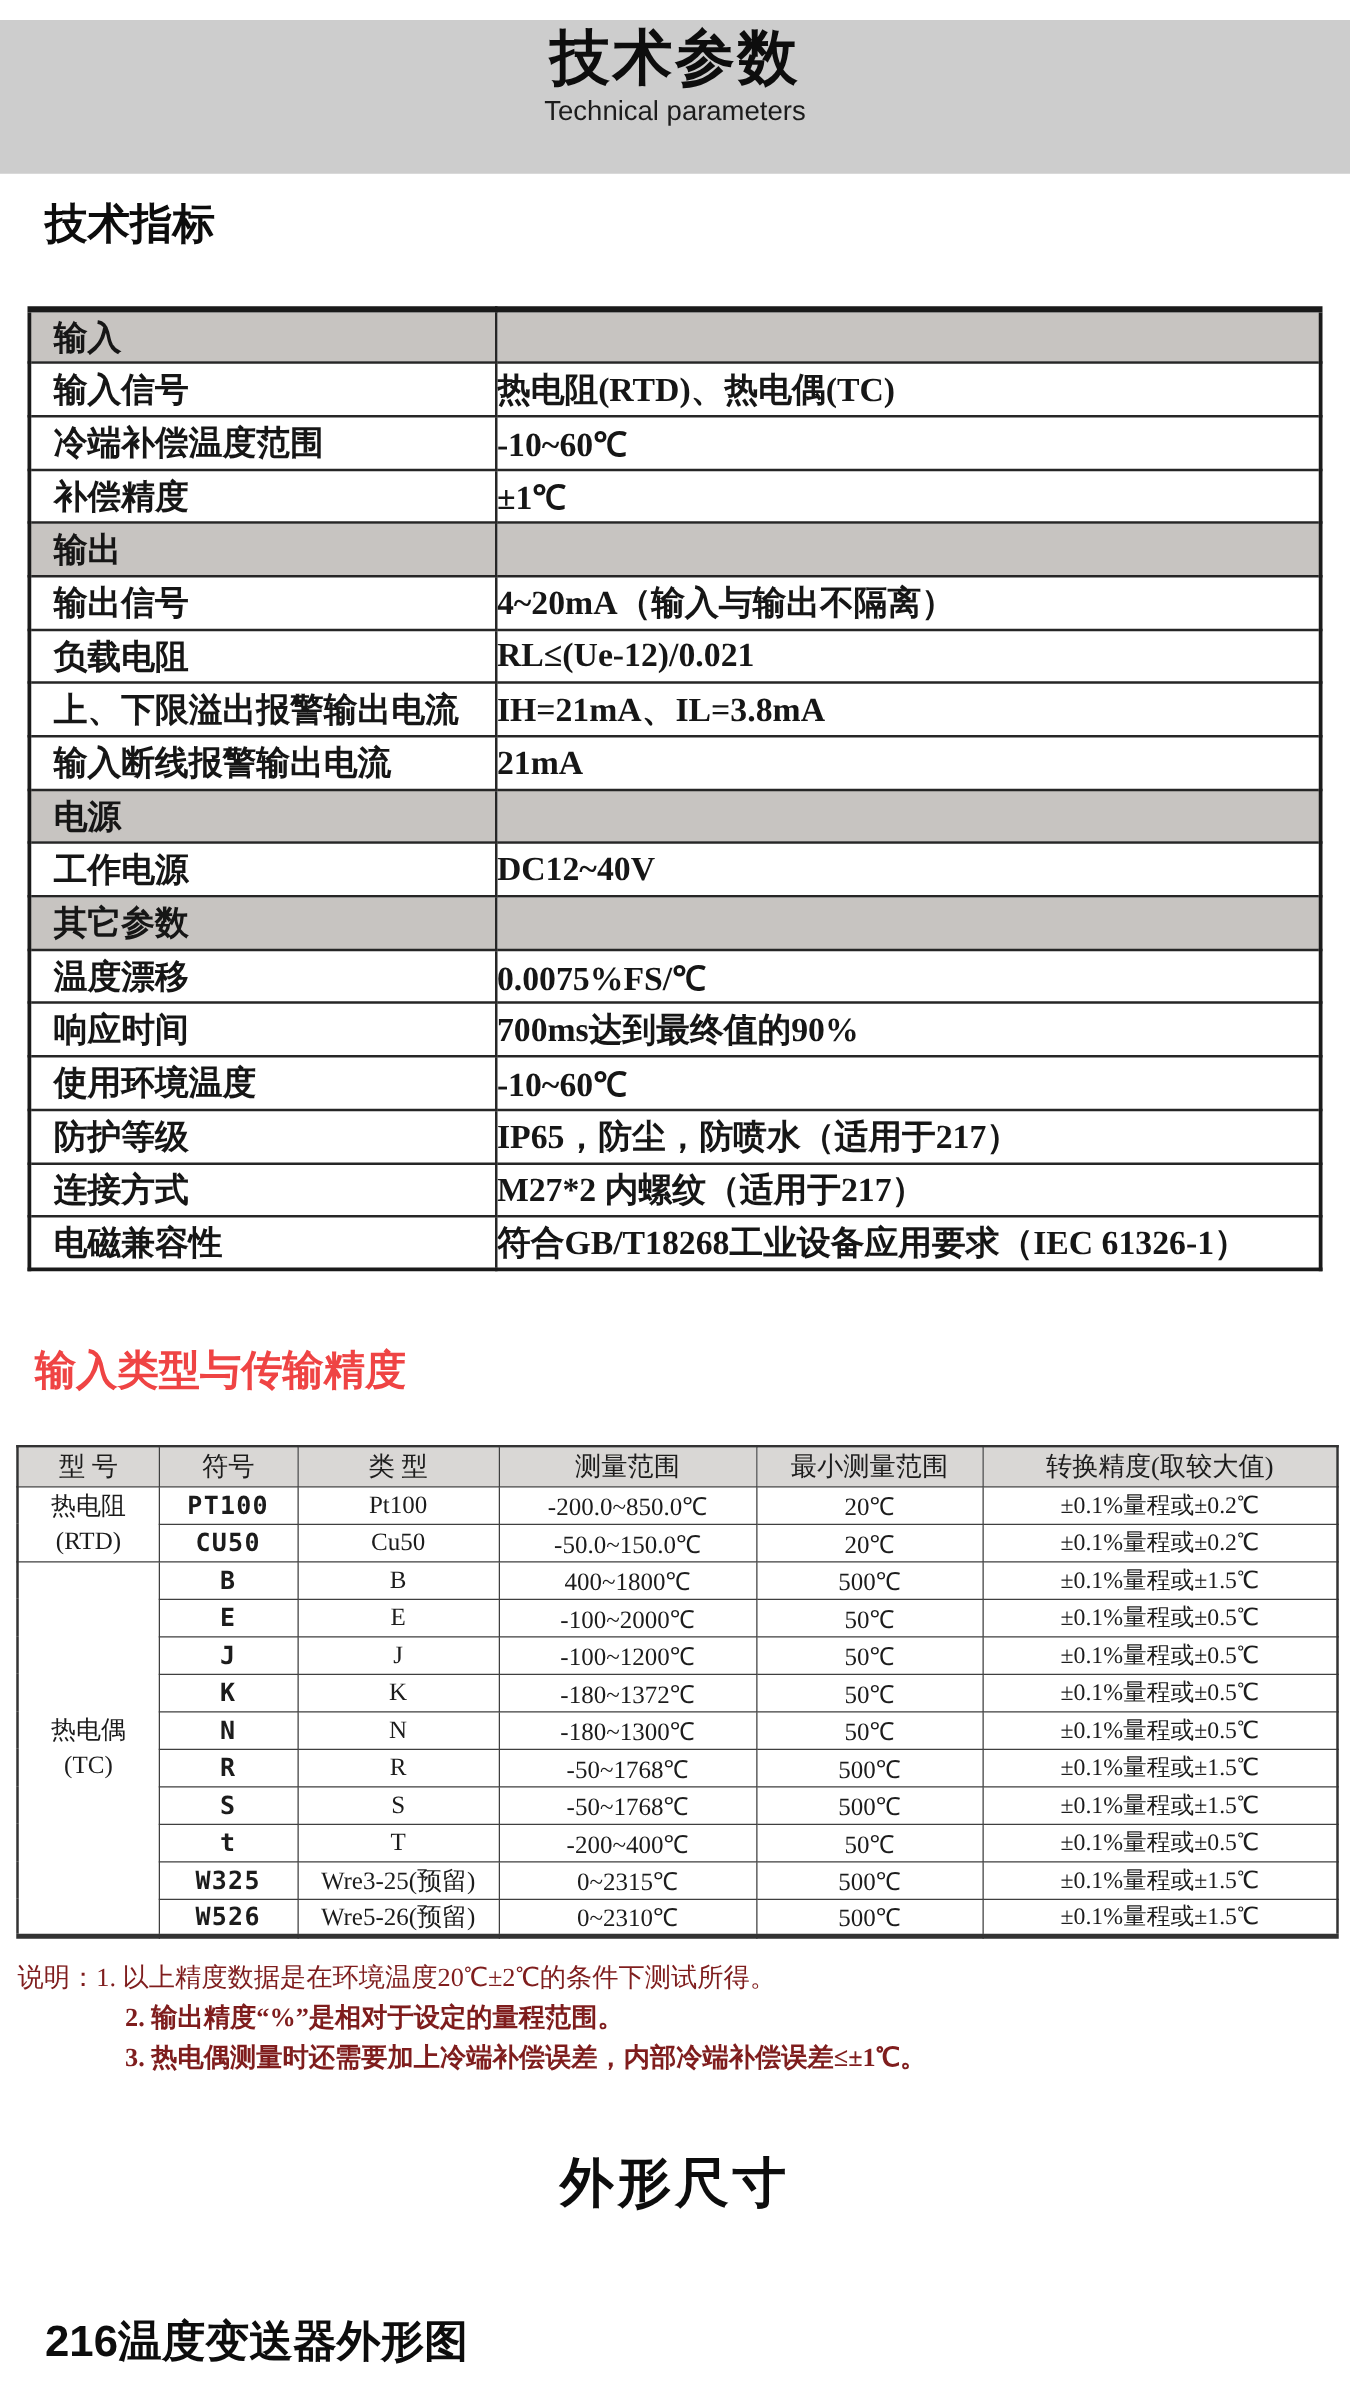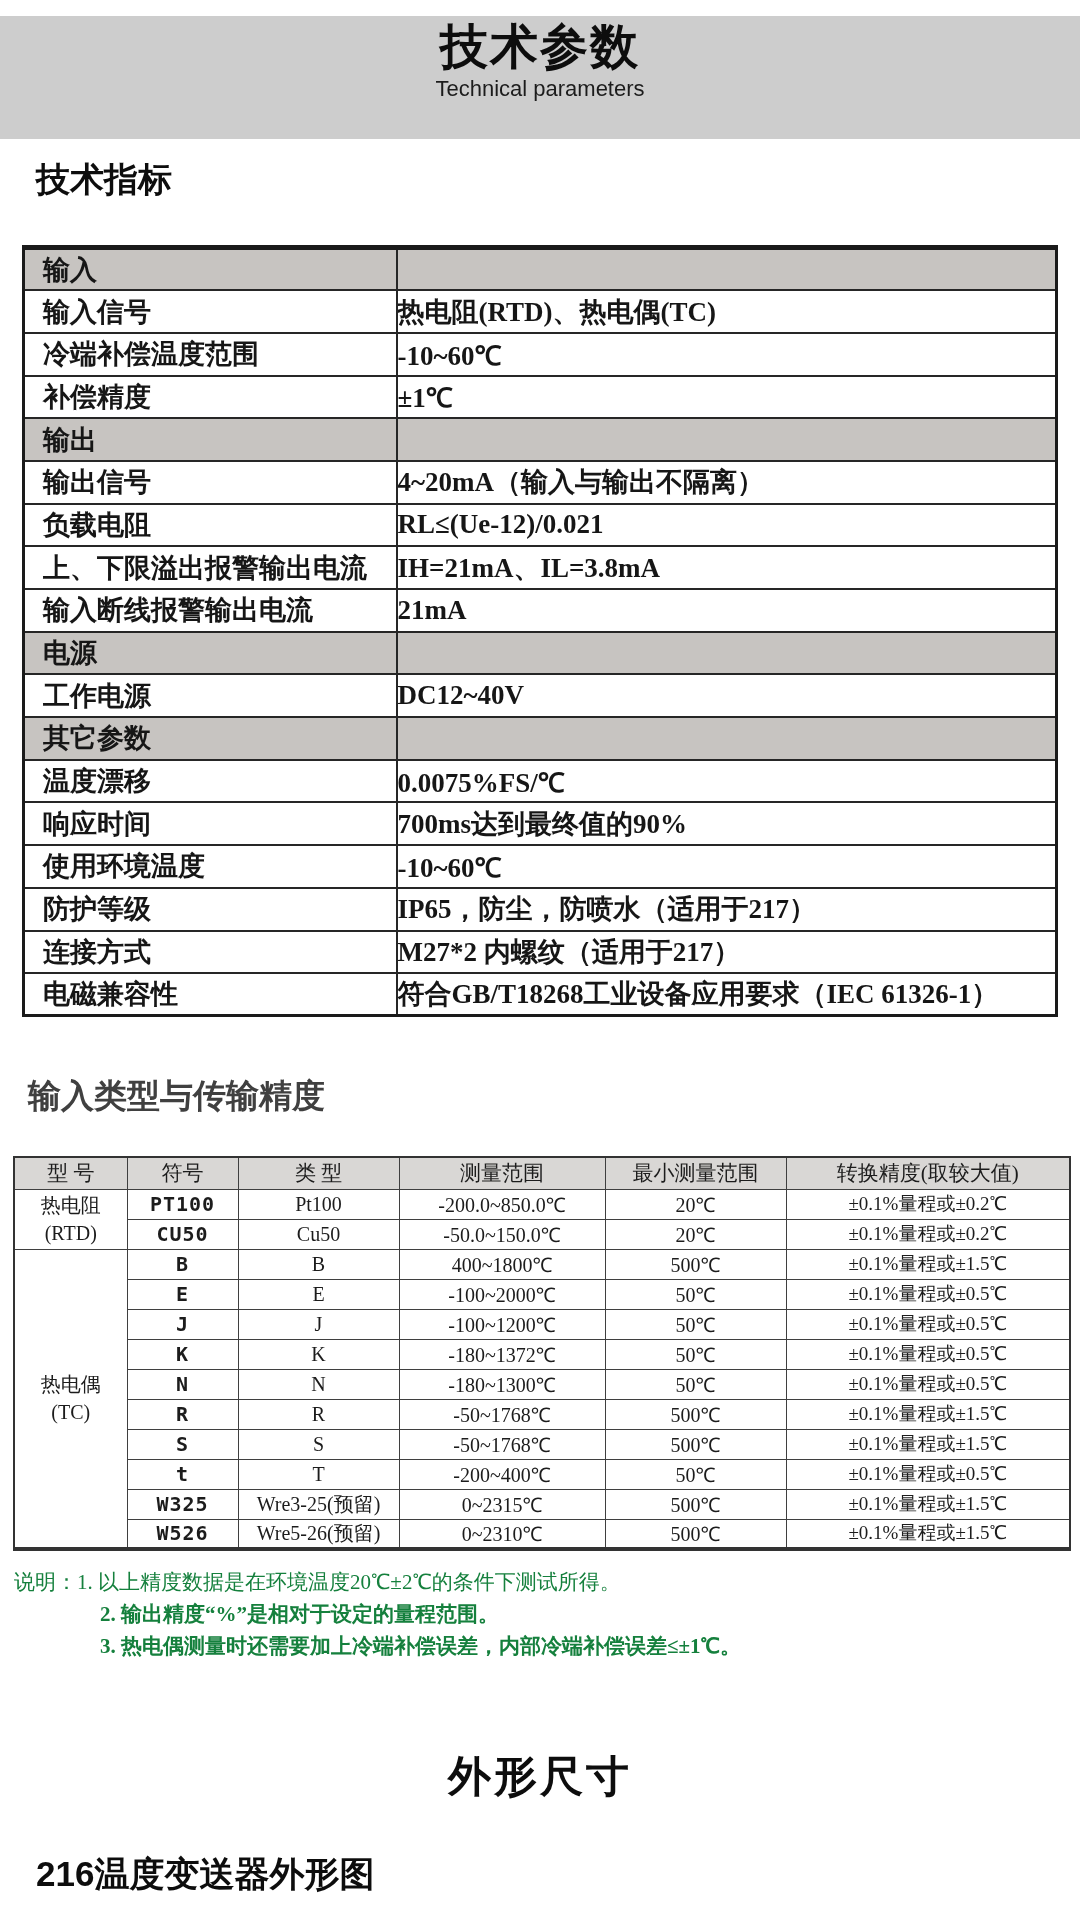--- a/index.html
+++ b/index.html
@@ -25,26 +25,26 @@
   }
   
   .h-spec {
     position:absolute; left:36px; top:159px;
     font-family:"Liberation Sans", sans-serif; font-weight:bold;
     font-size:34px; line-height:40px; color:#0d0d0d;
   }
   .h-input {
     position:absolute; left:28px; top:1077px;
     font-family:"Liberation Sans", sans-serif; font-weight:bold;
-    font-size:33px; line-height:38px; color:#404040;
+    font-size:33px; line-height:38px; color:#ef4444;
   }
   .h-dim {
     position:absolute; left:0; top:1722px; width:1080px; text-align:center;
     font-family:"Liberation Sans", sans-serif; font-weight:bold;
-    font-size:43px; line-height:50px; color:#0d0d0d; letter-spacing:3px;margin-top:29px;
+    font-size:43px; line-height:50px; color:#0d0d0d; letter-spacing:3px;
   }
   .h-outline {
     position:absolute; left:36px; top:1853px;
     font-family:"Liberation Sans", sans-serif; font-weight:bold;
     font-size:35px; line-height:42px; color:#0d0d0d;
   }
   
   .spec-table {
     position:absolute; left:22px; top:245px; width:1036px;
     border-collapse:collapse; table-layout:fixed;
@@ -77,21 +77,21 @@
     letter-spacing:1px;
   }
   .acc-table td.grp { font-size:20px; line-height:28px; }
   .acc-table td.acc-col { font-size:19px; }
   col.c1{width:113px;} col.c2{width:111px;} col.c3{width:161px;}
   col.c4{width:206px;} col.c5{width:181px;} col.c6{width:284px;}
   
   .notes {
     position:absolute; left:14px; top:1566px;
     font-family:"Liberation Serif", serif; font-size:21px; line-height:32px;
-    color:#15803d;
+    color:#7f1d1d;
   }
   .notes .cont { padding-left:86px;font-weight:bold; }
 </style>
 </head>
 <body>
 
 <div class="page">
 
   <div class="banner">
     <div class="banner-title">技术参数</div>

